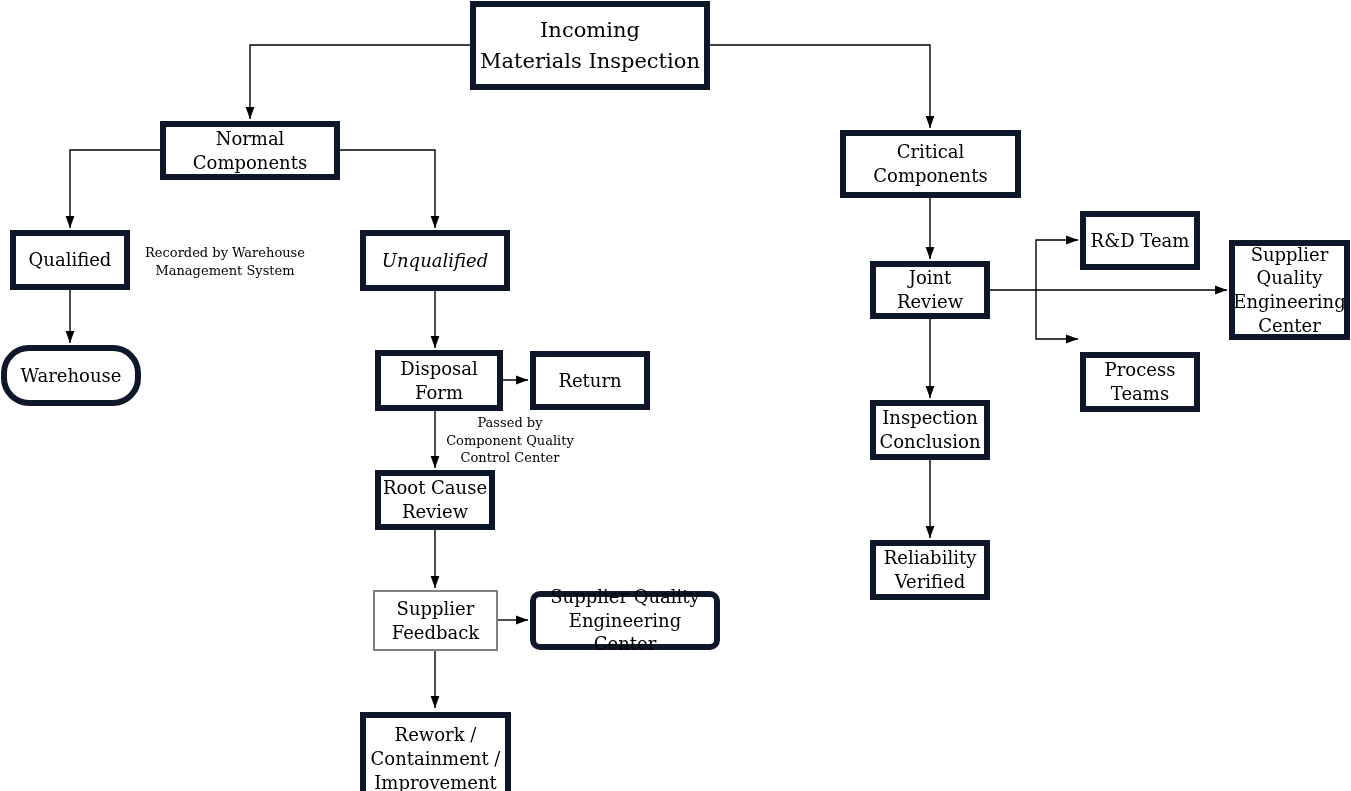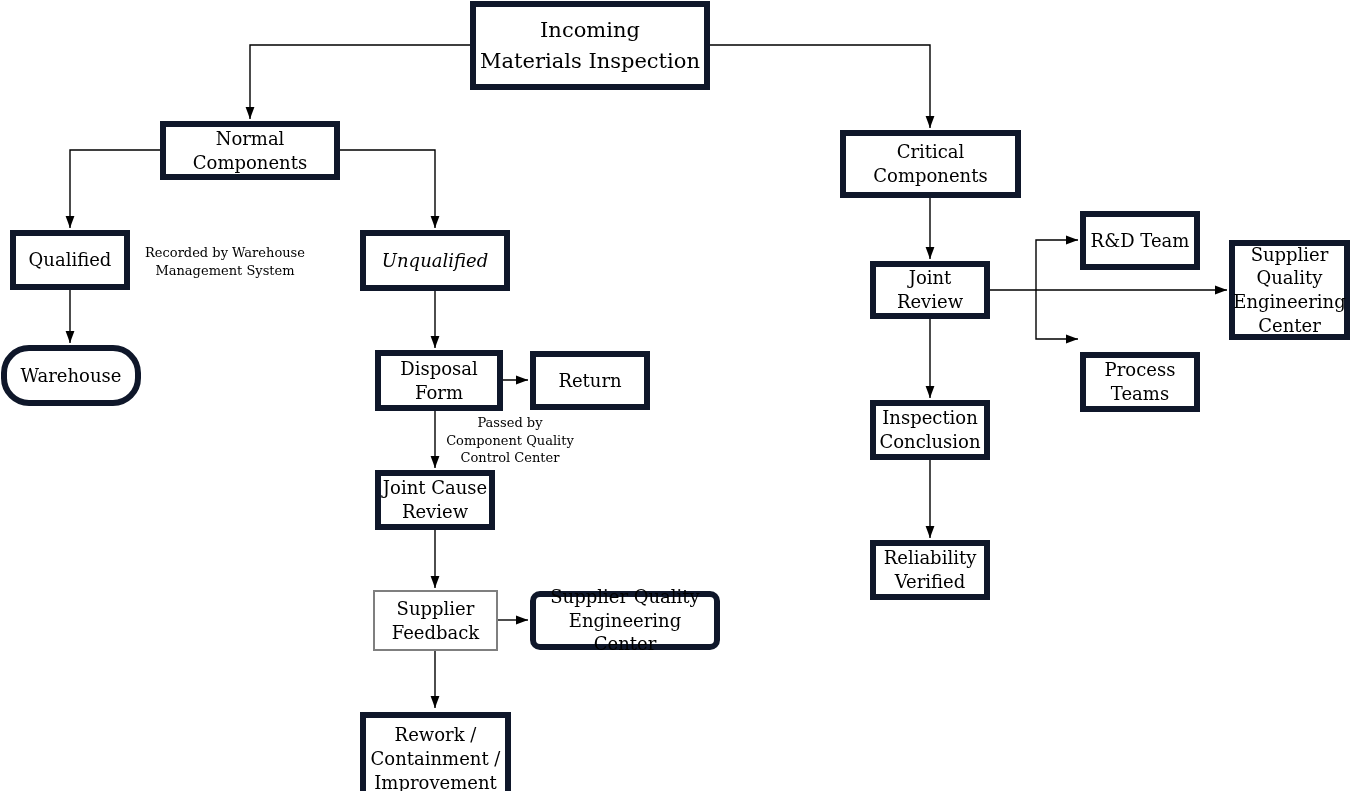--- a/index.html
+++ b/index.html
@@ -94,21 +94,21 @@
 
   <div class="node" style="left:360px; top:230px; width:150px; height:61px;font-style:italic;">Unqualified</div>
 
   <div class="node" style="left:1px; top:345px; width:140px; height:61px;border-radius:28px;">Warehouse</div>
 
   <div class="node" style="left:375px; top:350px; width:128px; height:61px;">Disposal
 Form</div>
 
   <div class="node" style="left:530px; top:351px; width:120px; height:59px;">Return</div>
 
-  <div class="node" style="left:375px; top:470px; width:120px; height:60px;">Joint Cause
+  <div class="node" style="left:375px; top:470px; width:120px; height:60px;">Root Cause
 Review</div>
 
   <div class="node gray-border" style="left:373px; top:590px; width:125px; height:61px;">Supplier
 Feedback</div>
 
   <div class="node" style="left:530px; top:591px; width:190px; height:59px;border-radius:10px;">Supplier Quality
 Engineering Center</div>
 
   <div class="node" style="left:360px; top:712px; width:151px; height:94px;">Rework /
 Containment /

